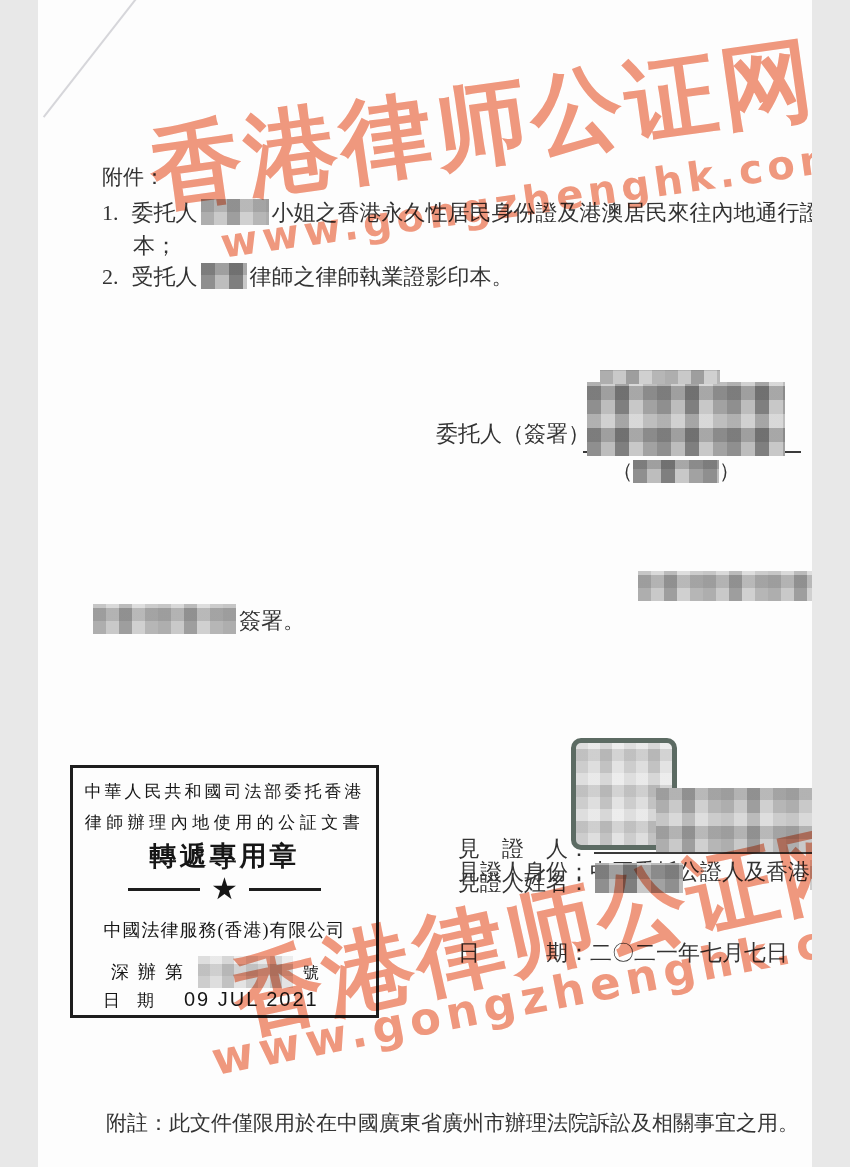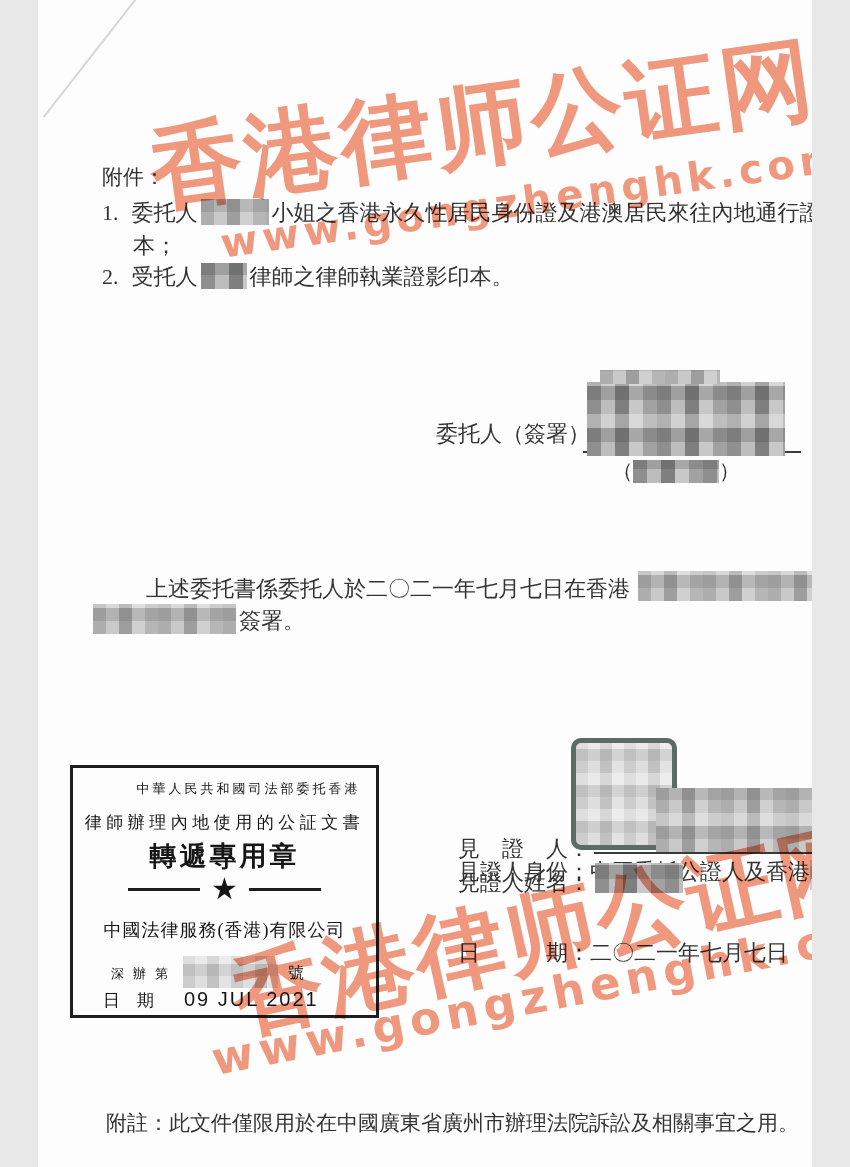--- a/index.html
+++ b/index.html
@@ -113,35 +113,34 @@
   </div>
 
   <div class="abs txt b22" style="left:398px; top:420px;">委托人（簽署）：</div>
   <div class="sigline" style="left:545px; top:451px; width:218px; height:2px;"></div>
   <div class="abs mosaic mosaic--dark" style="left:549px; top:382px; width:198px; height:74px;"></div>
   <div class="abs mosaic" style="left:562px; top:370px; width:120px; height:14px;"></div>
   <div class="abs txt" style="left:574px; top:458px; font-size:21px;">
     <span>（</span><span class="mosaic mosaic--dark mosaic-inline" style="width:86px;height:23px;"></span><span>）</span>
   </div>
 
-  <div class="abs txt b22" style="left:108px; top:575px;">上述委托書係委托人於二〇二一年七月七日在香港</div>
   <div class="abs mosaic" style="left:600px; top:571px; width:220px; height:30px;"></div>
   <div class="abs mosaic" style="left:55px; top:604px; width:143px; height:30px;"></div>
   <div class="abs txt b22" style="left:201px; top:607px;">簽署。</div>
 
   <div class="stamp-box">
-    <div class="stamp-row" style="top:12px; font-size:13px; letter-spacing:3px;padding-left:24px;">中華人民共和國司法部委托香港</div>
+    <div class="stamp-row" style="top:12px; font-size:17px; letter-spacing:3px;">中華人民共和國司法部委托香港</div>
     <div class="stamp-row" style="top:43px; font-size:17px; letter-spacing:4.5px;">律師辦理內地使用的公証文書</div>
     <div class="stamp-row" style="top:70px; font-size:27px; font-weight:bold; letter-spacing:3px;">轉遞專用章</div>
     <div class="stamp-row" style="top:106px;">
       <span class="star-line"></span><span class="star-glyph">★</span><span class="star-line"></span>
     </div>
     <div class="stamp-row" style="top:150px; font-size:18px; letter-spacing:1px;">中國法律服務(香港)有限公司</div>
     <div class="stamp-row" style="top:188px; text-align:left;">
-      <span style="font-size:13px; letter-spacing:9px; margin-left:38px;">深辦第</span><span class="mosaic mosaic--light mosaic-inline" style="width:95px; height:32px; margin-left:6px; vertical-align:-10px;"></span><span style="font-size:16px; margin-left:10px;">號</span>
+      <span style="font-size:18px; letter-spacing:9px; margin-left:38px;">深辦第</span><span class="mosaic mosaic--light mosaic-inline" style="width:95px; height:32px; margin-left:6px; vertical-align:-10px;"></span><span style="font-size:16px; margin-left:10px;">號</span>
     </div>
     <div class="stamp-row" style="top:220px; text-align:left;">
       <span style="font-size:17px; margin-left:30px;">日　期</span><span style="font-size:20px; font-weight:normal; letter-spacing:2px; margin-left:30px; font-family:'Liberation Sans','DejaVu Sans',sans-serif;">09 JUL 2021</span>
     </div>
   </div>
 
   <div class="witness-stamp mosaic mosaic--light"></div>
   <div class="abs mosaic" style="left:618px; top:788px; width:185px; height:64px;"></div>
 
   <div class="abs txt b22" style="left:420px; top:835px;">見　證　人：</div>

